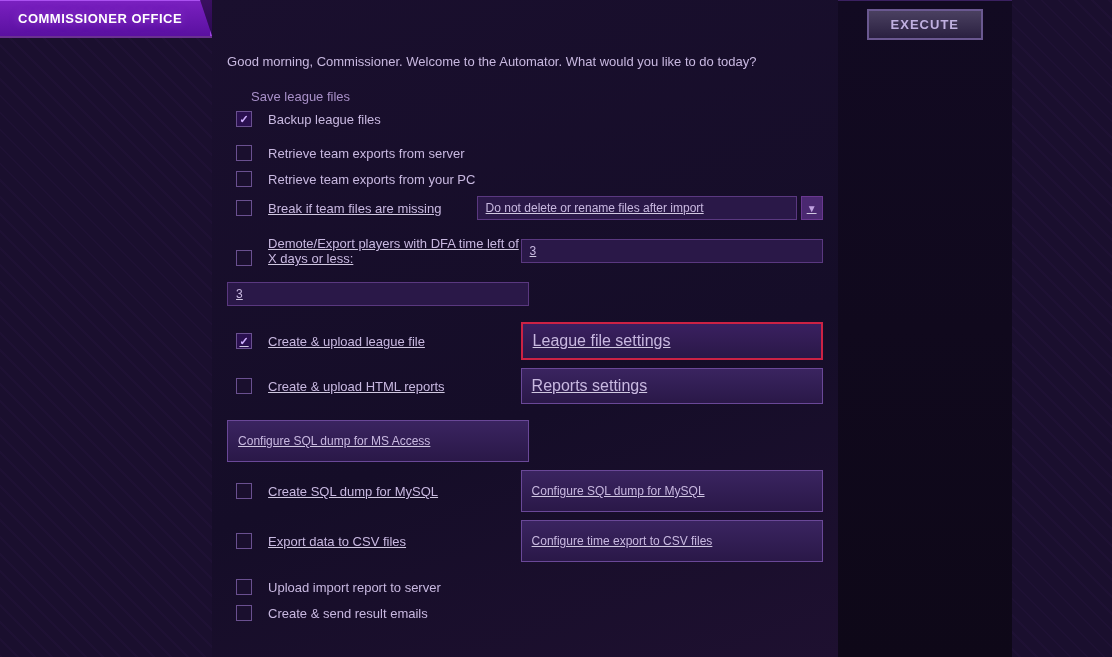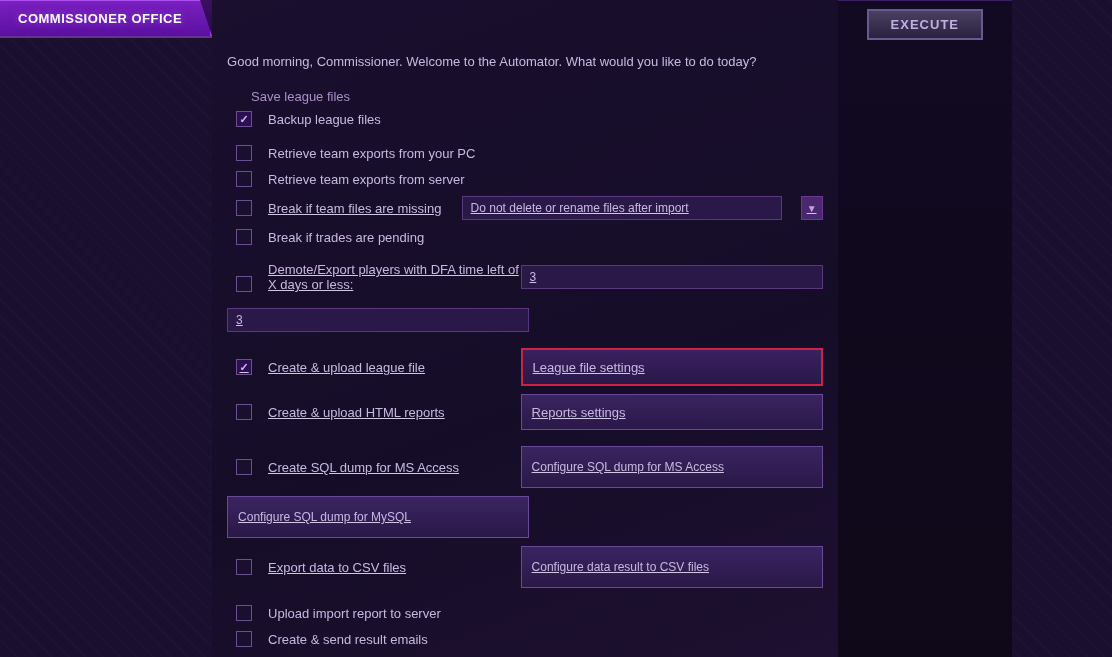--- a/index.html
+++ b/index.html
@@ -141,21 +141,21 @@
     }
 
     .option-label {
       color: #c8b8e0;
       font-size: 13px;
     }
 
     
     .option-right {
       display: flex;
-      gap: 19px;
+      gap: 4px;
       align-items: center;
     }
 
     .dropdown-control {
       background: #2a1848;
       border: 1px solid #5a3880;
       color: #c8b8e0;
       padding: 3px 8px;
       font-size: 12px;
       height: 24px;
@@ -189,21 +189,21 @@
       width: 302px;
       display: flex;
       align-items: center;
     }
 
     .btn-right {
       background: linear-gradient(180deg, #3a2460 0%, #2a1848 100%);
       border: 1px solid #6a4898;
       color: #c8b8e0;
       padding: 17px 10px;
-      font-size: 13px;
+      font-size: 16px;
       height: 24px;
       min-width: 302px;
       text-align: right;
       cursor: pointer;
       display: flex;
       align-items: center;
     }
 
     .btn-right.highlighted {
       border: 2px solid #cc2244;
@@ -271,50 +271,44 @@
           <div class="checkbox checked"></div>
           <span class="option-label">Backup league files</span>
         </div>
       </div>
 
       <div class="divider"></div>
 
       <div class="option-row">
         <div class="option-left">
           <div class="checkbox"></div>
+          <span class="option-label">Retrieve team exports from server</span>
+        </div>
+      </div>
+
+      <div class="option-row">
+        <div class="option-left">
+          <div class="checkbox"></div>
           <span class="option-label">Retrieve team exports from your PC</span>
-        </div>
-      </div>
-
-      <div class="option-row">
-        <div class="option-left">
-          <div class="checkbox"></div>
-          <span class="option-label">Retrieve team exports from server</span>
         </div>
       </div>
 
       <div class="option-row with-right">
         <div class="option-left">
           <div class="checkbox"></div>
           <span class="option-label">Break if team files are missing</span>
         </div>
         <div class="option-right">
           <div class="dropdown-control">
             <span>Do not delete or rename files after import</span>
           </div>
           <div class="dropdown-arrow">▼</div>
         </div>
       </div>
 
-      <div class="option-row">
-        <div class="option-left">
-          <div class="checkbox"></div>
-          <span class="option-label">Break if trades are pending</span>
-        </div>
-      </div>
 
       <div class="divider"></div>
 
       <div class="option-row with-right">
         <div class="option-left">
           <div class="checkbox"></div>
           <span class="option-label">Demote/Export players with DFA time left of X days or less:</span>
         </div>
         <div class="option-right">
           <div class="number-input">
@@ -351,42 +345,42 @@
           <span class="option-label">Create &amp; upload HTML reports</span>
         </div>
         <div class="option-right">
           <button class="btn-right">Reports settings</button>
         </div>
       </div>
 
       <div class="divider"></div>
 
       <div class="option-row with-right">
-        <div class="option-left">
-          <div class="checkbox"></div>
-          <span class="option-label">Create SQL dump for MS Access</span>
-        </div>
         <div class="option-right">
           <button class="btn-configure">Configure SQL dump for MS Access</button>
         </div>
       </div>
 
       <div class="option-row with-right">
+        <div class="option-left">
+          <div class="checkbox"></div>
+          <span class="option-label">Create SQL dump for MySQL</span>
+        </div>
         <div class="option-right">
           <button class="btn-configure">Configure SQL dump for MySQL</button>
         </div>
       </div>
 
       <div class="option-row with-right">
         <div class="option-left">
           <div class="checkbox"></div>
           <span class="option-label">Export data to CSV files</span>
         </div>
         <div class="option-right">
-          <button class="btn-configure">Configure data result to CSV files</button>
+          <button class="btn-configure">Configure time export to CSV files</button>
         </div>
       </div>
 
       <div class="divider"></div>
 
       <div class="option-row">
         <div class="option-left">
           <div class="checkbox"></div>
           <span class="option-label">Upload import report to server</span>
         </div>

